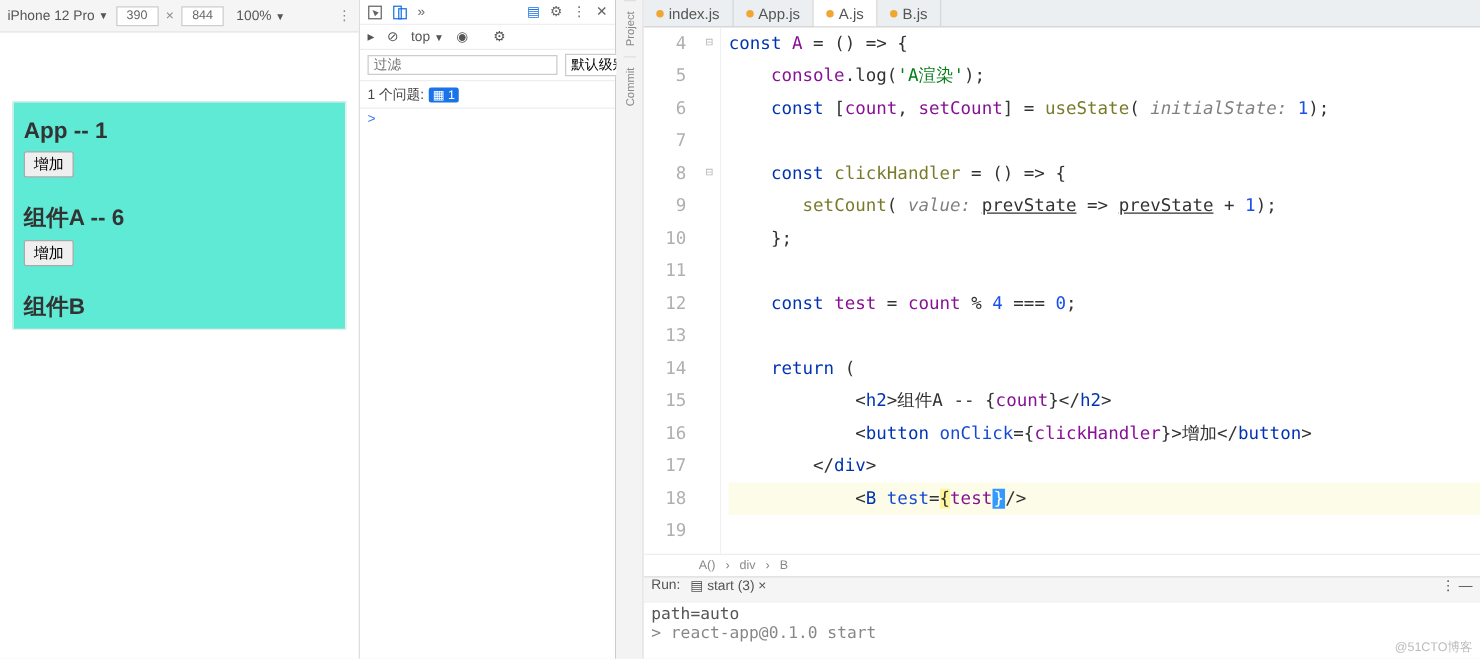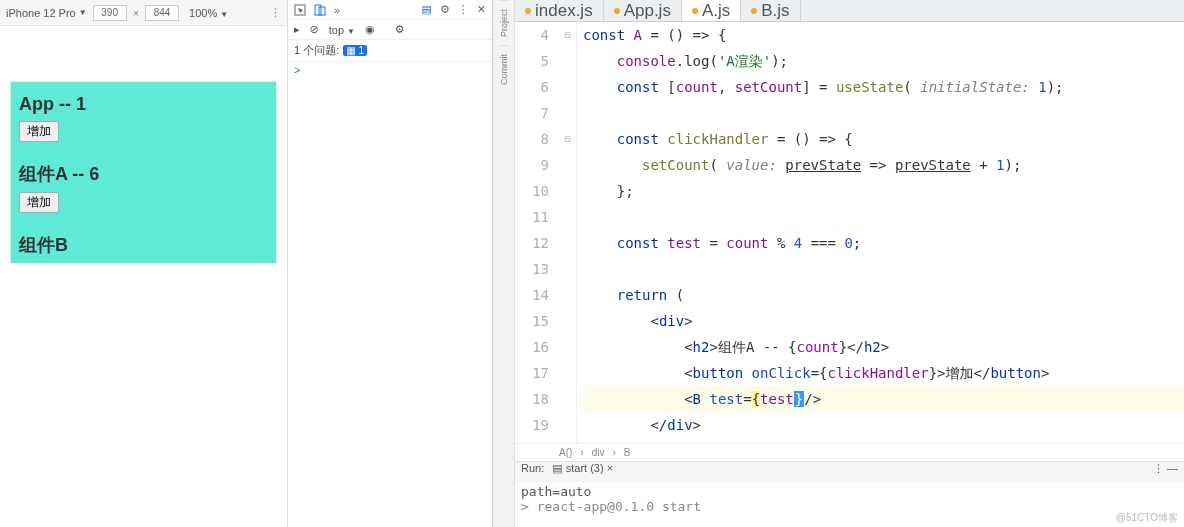--- a/index.html
+++ b/index.html
@@ -27,21 +27,21 @@
   .dt-issues{padding:3px 6px;border-bottom:1px solid #eee;display:flex;align-items:center;gap:4px;color:#444}
   .dt-issues .flag{background:#1a73e8;color:#fff;font-size:10px;padding:0 3px;border-radius:2px}
   .dt-log{padding:3px 6px;border-bottom:1px solid #f0f0f0;display:flex;justify-content:space-between;color:#444}
   .dt-log .src{color:#888;text-decoration:underline}
   .dt-prompt{padding:2px 6px;color:#367cf1}
   
   .ribbon{width:22px;background:#f3f3f3;border-right:1px solid #ddd;display:flex;flex-direction:column;align-items:center;color:#888;font-size:9px}
   .ribbon .rtab{writing-mode:vertical-rl;transform:rotate(180deg);padding:8px 0;border-bottom:1px solid #e0e0e0;cursor:default}
   
   .ide{flex:1;display:flex;flex-direction:column;background:#fff;position:relative;min-width:0}
-  .tabs{height:22px;background:#eceff1;display:flex;align-items:center;border-bottom:1px solid #d0d0d0;font-size:17px}
+  .tabs{height:22px;background:#eceff1;display:flex;align-items:center;border-bottom:1px solid #d0d0d0;font-size:12px}
   .tab{padding:0 10px;height:100%;display:flex;align-items:center;gap:4px;border-right:1px solid #d6d6d6;color:#555}
   .tab.active{background:#fff}
   .tab .dot{width:6px;height:6px;border-radius:50%;background:#f0a732}
   .editor{flex:1;display:flex;overflow:hidden;font-family:Menlo,Consolas,monospace;font-size:14px;line-height:26px}
   .gutter{width:44px;text-align:right;color:#b0b0b0;padding-right:10px;background:#fff;border-right:0;user-select:none}
   .gutter div{height:26px}
   .gw{width:18px;border-right:1px solid #f0f0f0;background:#fff}
   .gw div{height:26px;display:flex;align-items:center;justify-content:center;color:#bbb;font-size:10px}
   .code{flex:1;padding-left:6px;background:#fff}
   .code .ln{height:26px;white-space:pre}
@@ -111,20 +111,24 @@
     <span>✕</span>
   </div>
   <div class="dt-context">
     <span>▸</span>
     <span>⊘</span>
     <span><span>top</span> <span class="tri">▼</span></span>
     <span>◉</span>
     <span class="spacer"></span>
     <span>⚙</span>
   </div>
+  <div class="dt-filter">
+    <input placeholder="过滤" style="">
+    <select><option>默认级别</option></select>
+  </div>
   <div class="dt-issues">
     <span>1 个问题:</span>
     <span class="flag">▦ <span>1</span></span>
   </div>
   <div class="dt-prompt">&gt;</div>
 </div>
 
 <div class="ribbon">
   <div class="rtab">Project</div>
   <div class="rtab">Commit</div>
@@ -193,25 +197,24 @@
       <div class="ln">    <span class="ident">console</span><span>.log(</span><span class="str">'A渲染'</span><span>);</span></div>
       <div class="ln">    <span class="kw2">const</span><span> [</span><span class="ident">count</span><span>, </span><span class="ident">setCount</span><span>] = </span><span class="fn">useState</span><span>(</span><span class="param"> initialState: </span><span class="num">1</span><span>);</span></div>
       <div class="ln"></div>
       <div class="ln">    <span class="kw2">const</span><span> </span><span class="fn">clickHandler</span><span> = () =&gt; {</span></div>
       <div class="ln">       <span class="fn">setCount</span><span>(</span><span class="param"> value: </span><span class="ul">prevState</span><span> =&gt; </span><span class="ul">prevState</span><span> + </span><span class="num">1</span><span>);</span></div>
       <div class="ln">    <span>};</span></div>
       <div class="ln"></div>
       <div class="ln">    <span class="kw2">const</span><span> </span><span class="ident">test</span><span> = </span><span class="ident">count</span><span> % </span><span class="num">4</span><span> === </span><span class="num">0</span><span>;</span></div>
       <div class="ln"></div>
       <div class="ln">    <span class="kw2">return</span><span> (</span></div>
-      <div class="ln">        <span>&lt;</span><span class="tag">div</span><span>&gt;</span></div>
       <div class="ln">            <span>&lt;</span><span class="tag">h2</span><span>&gt;</span><span class="txt">组件A -- </span><span>{</span><span class="ident">count</span><span>}</span><span>&lt;/</span><span class="tag">h2</span><span>&gt;</span></div>
       <div class="ln">            <span>&lt;</span><span class="tag">button</span><span> </span><span class="attr">onClick</span><span>=</span><span>{</span><span class="ident">clickHandler</span><span>}</span><span>&gt;</span><span class="txt">增加</span><span>&lt;/</span><span class="tag">button</span><span>&gt;</span></div>
+      <div class="ln">        <span>&lt;/</span><span class="tag">div</span><span>&gt;</span></div>
       <div class="ln hl">            <span>&lt;</span><span class="tag">B</span><span> </span><span class="attr">test</span><span>=</span><span class="brace-y">{</span><span class="ident">test</span><span class="brace-b">}</span><span>/&gt;</span></div>
-      <div class="ln">        <span>&lt;/</span><span class="tag">div</span><span>&gt;</span></div>
       <div class="ln">    </div>
     </div>
   </div>
   <div class="quick">
     <span>A()</span>›
     <span>div</span>›
     <span>B</span>
   </div>
   <div class="runbar">
     <span>Run:</span>

